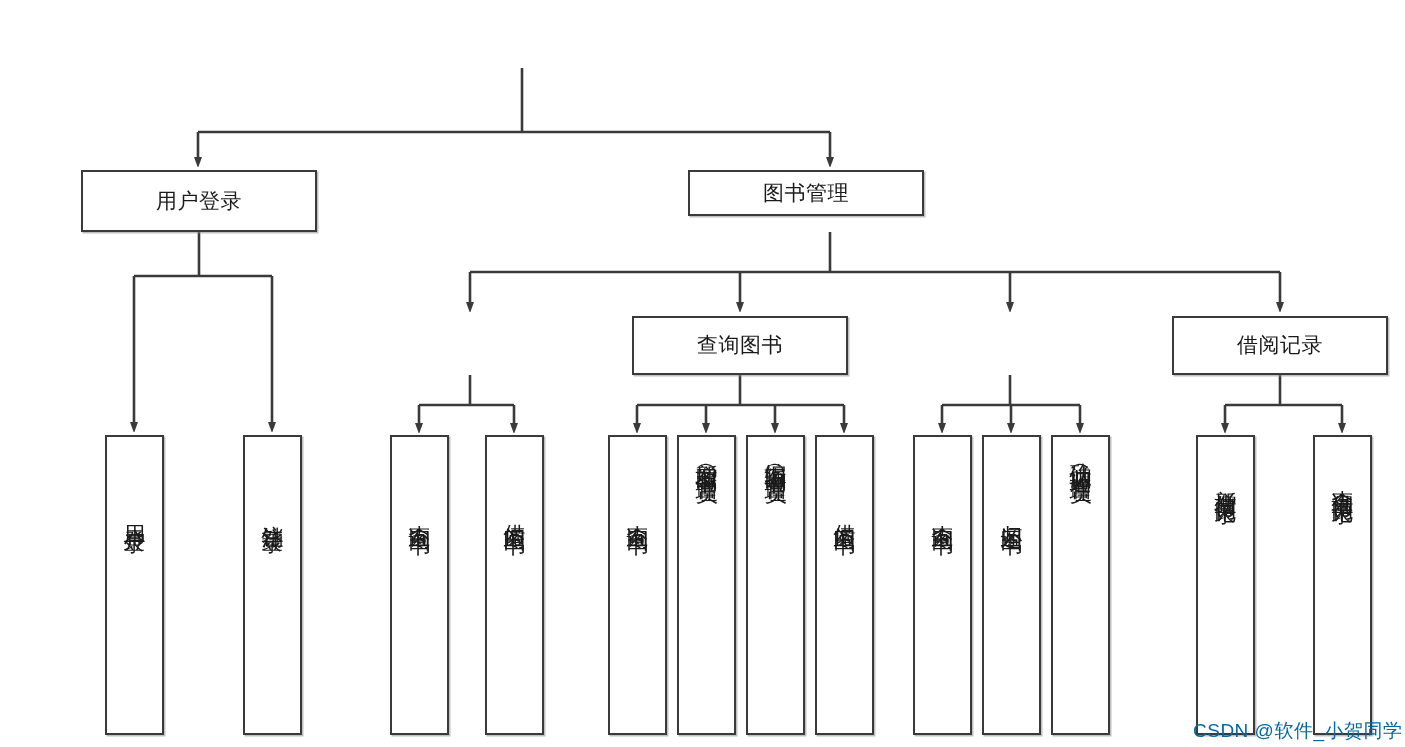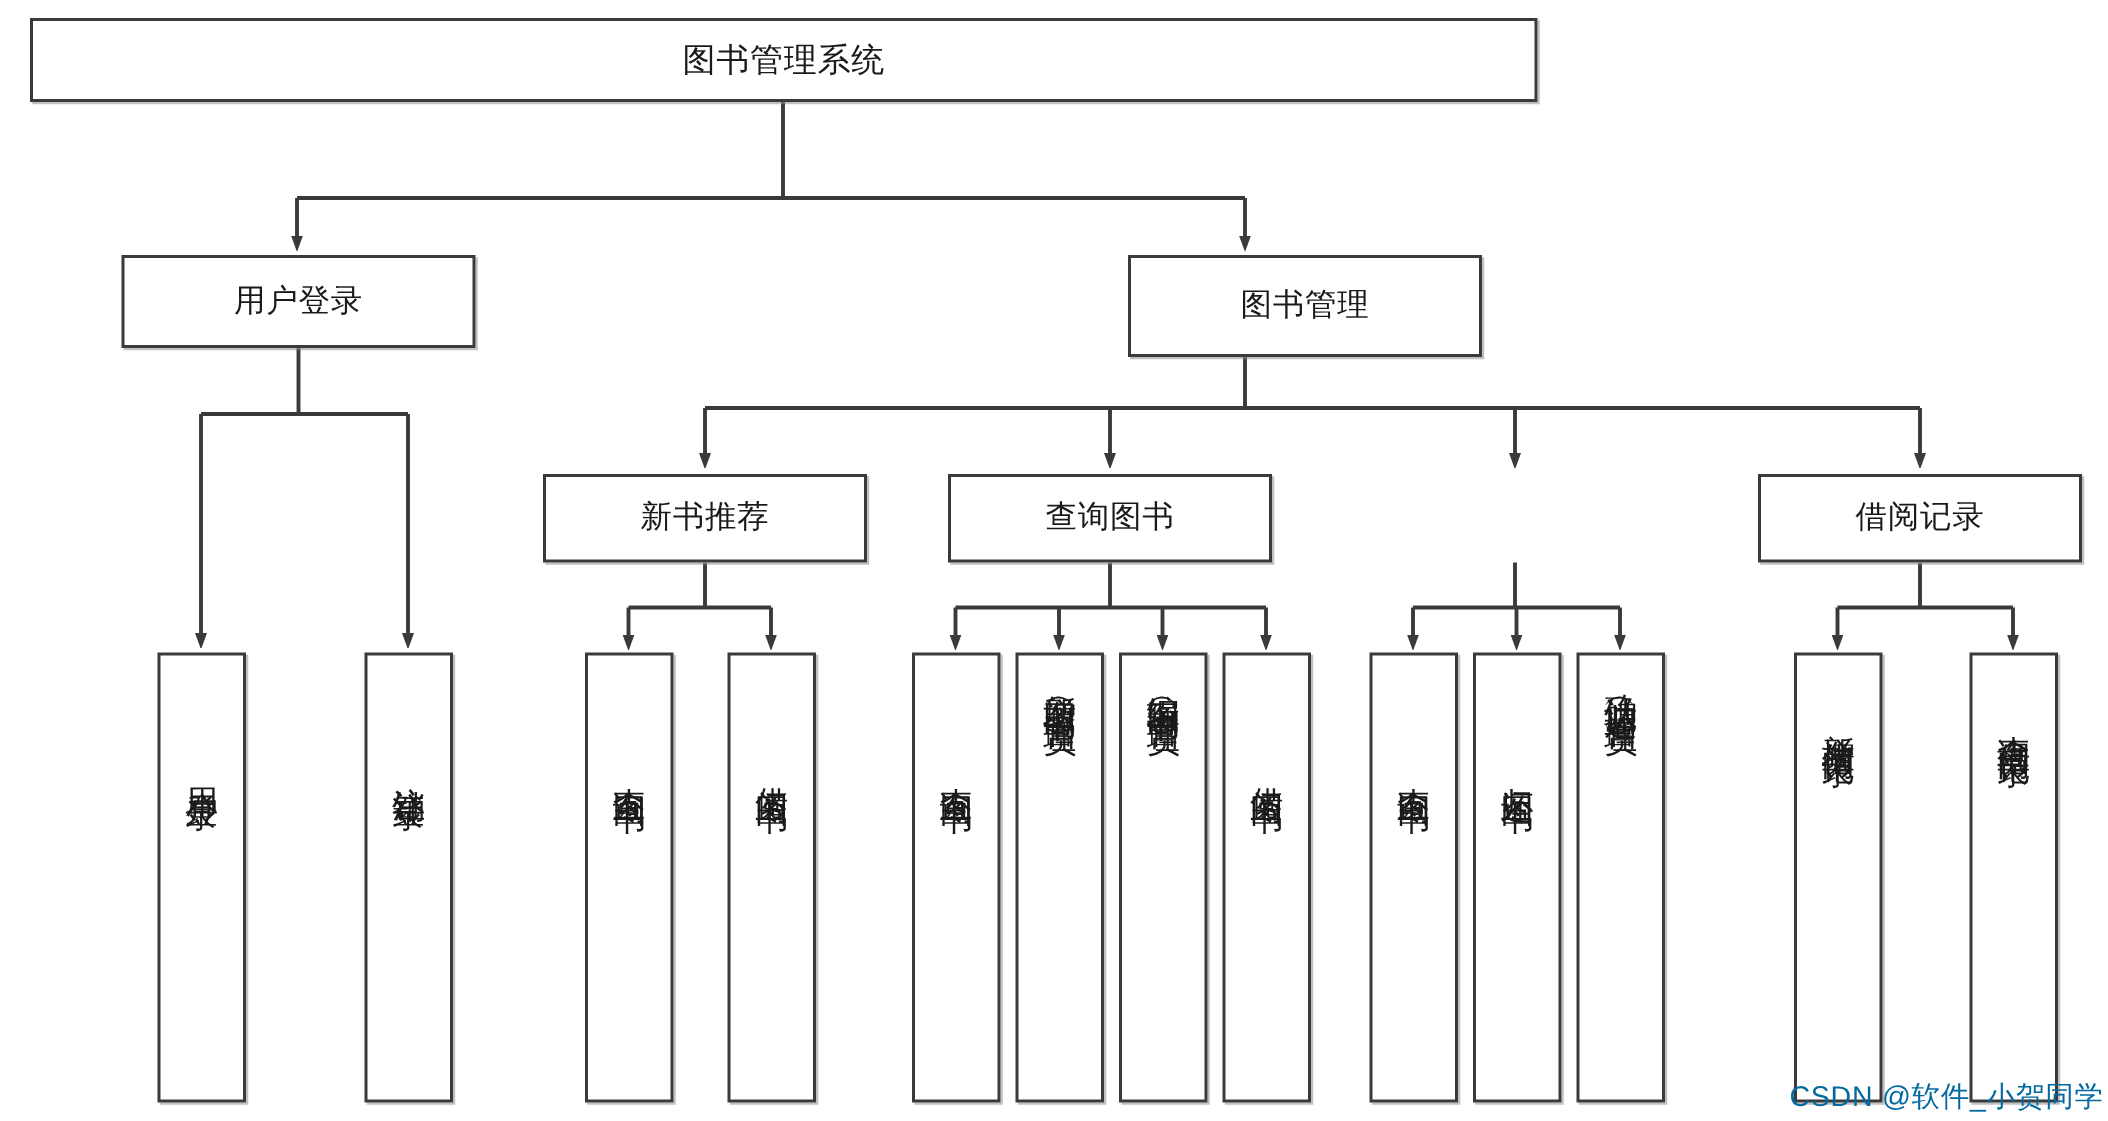--- a/index.html
+++ b/index.html
@@ -122,35 +122,29 @@
       <path d="M1011,405 L1011,424" marker-end="url(#arrow)"></path>
       <path d="M1080,405 L1080,424" marker-end="url(#arrow)"></path>
 
       <path d="M1280,375 L1280,405"></path>
       <path d="M1225,405 L1342,405"></path>
       <path d="M1225,405 L1225,424" marker-end="url(#arrow)"></path>
       <path d="M1342,405 L1342,424" marker-end="url(#arrow)"></path>
     </g>
   </svg>
 
-  <div class="node h root" style="left:20px; top:12px; width:1005px; height:56px;">
-    <span class="lbl">图书管理系统</span>
-  </div>
 
   <div class="node h" style="left:81px; top:170px; width:236px; height:62px;">
     <span class="lbl">用户登录</span>
   </div>
 
-  <div class="node h" style="left:752px; top:170px; width:236px; height:68px;justify-content:center;">
+  <div class="node h" style="left:688px; top:170px; width:236px; height:46px;justify-content:center;">
     <span class="lbl">图书管理</span>
   </div>
 
-  <div class="node h" style="left:362px; top:316px; width:216px; height:59px;">
-    <span class="lbl">新书推荐</span>
-  </div>
 
   <div class="node h" style="left:632px; top:316px; width:216px; height:59px;">
     <span class="lbl">查询图书</span>
   </div>
 
 
   <div class="node h" style="left:1172px; top:316px; width:216px; height:59px;">
     <span class="lbl">借阅记录</span>
   </div>
 

